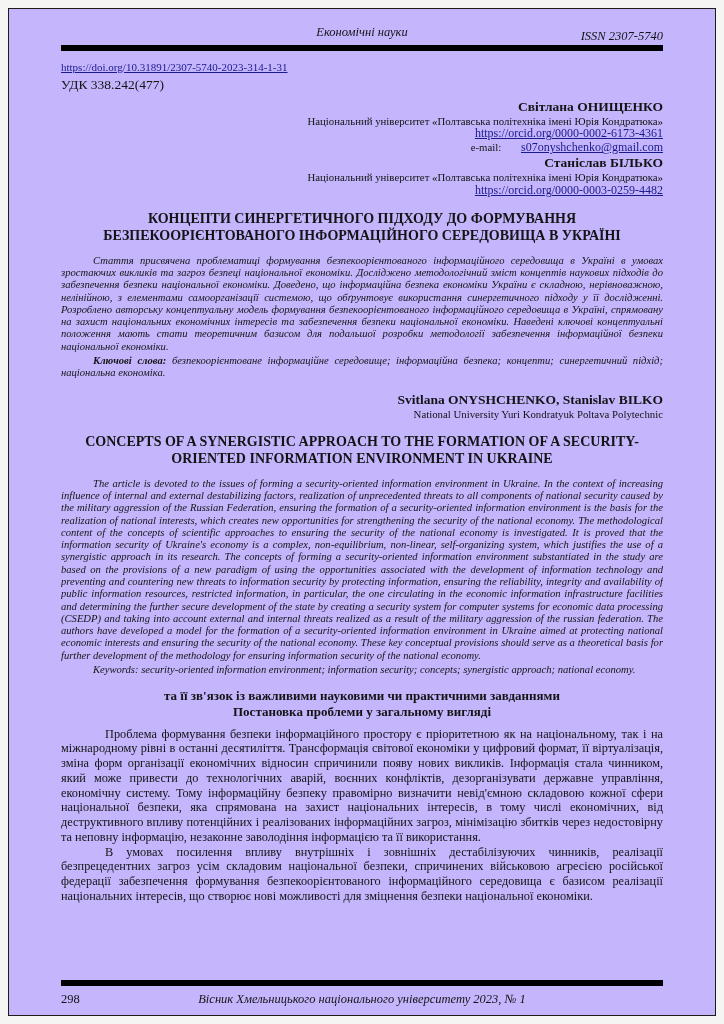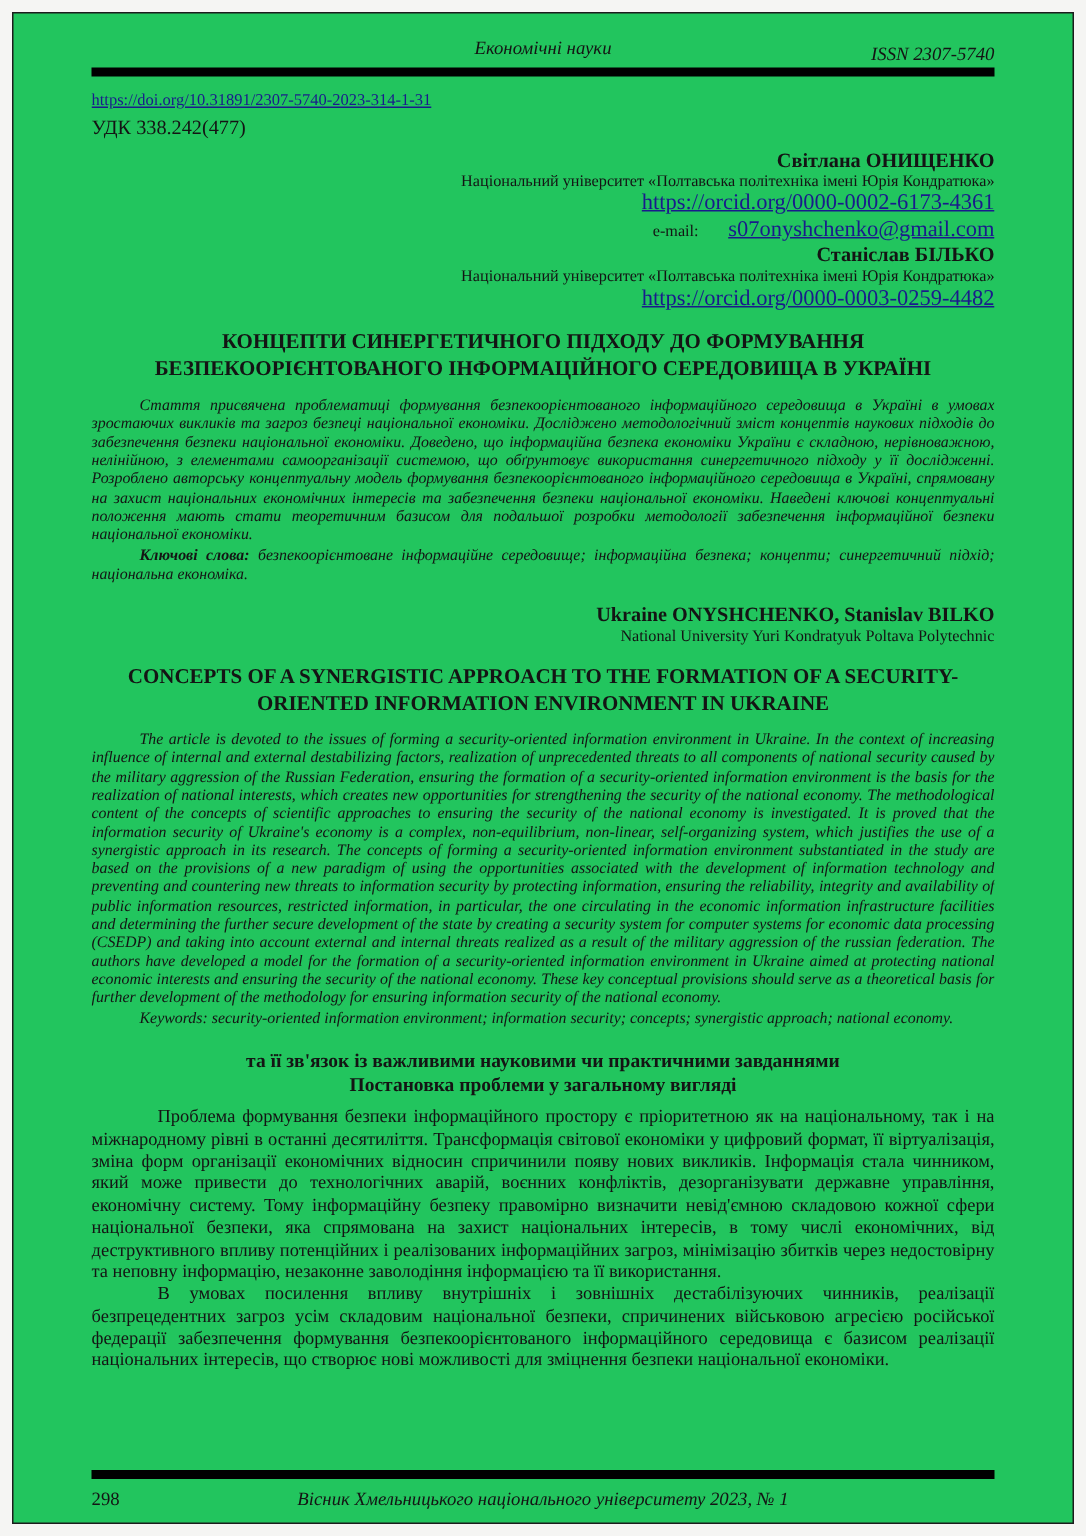--- a/index.html
+++ b/index.html
@@ -2,21 +2,21 @@
 <html lang="uk"><head>
 <meta charset="utf-8">
 <title>Article page</title>
 <style>
   * { margin: 0; padding: 0; box-sizing: border-box; }
   html, body { width: 724px; height: 1024px; background: #f5f5f3; }
   body { font-family: "Liberation Serif", "DejaVu Serif", serif; color: #141414; position: relative; }
 
   .page {
     position: absolute; inset: 8px;
-    background: #22c55e;
+    background: #c4b5fd;
     border: 1.6px solid #1c1c1c;
     padding: 16px 52px 8px 52px;
     display: flex; flex-direction: column;
     overflow: hidden;
   }
   .content { flex: 1 1 auto; overflow: hidden; }
 
   
   .rh-row { position: relative; text-align: center; font-style: italic; font-size: 12.5px; line-height: 1.25; }
   .rh-issn { position: absolute; right: 0; top: 4px; font-style: italic; }
@@ -25,21 +25,21 @@
   
   a.link { color: #1a1a8c; text-decoration: underline; cursor: pointer; }
 
   .doi { font-size: 11px; margin: 10px 0 4px 0; }
   .udk { font-size: 13.5px; margin: 2px 0 6px 0; }
 
   
   .authors-ua { text-align: right; margin: 2px 0 4px 0; }
   .author-name { font-size: 13.5px; font-weight: bold; line-height: 1.2; }
   .author-small { font-size: 10.8px; line-height: 1.16; }
-  .author-small a.link { font-size: 15px; padding-left: 17px; }
+  .author-small a.link { font-size: 12px; padding-left: 17px; }
 
   
   .article-title { text-align: center; font-weight: bold; font-size: 14px; line-height: 1.25; margin: 12px 18px 10px 18px; }
 
   
   .abstract { font-style: italic; font-size: 10.6px; line-height: 1.16; text-align: justify; text-indent: 32px; margin: 2px 0; }
   .keywords { font-style: italic; font-size: 10.6px; line-height: 1.16; text-align: justify; text-indent: 32px; margin: 0 0 2px 0; }
   .kw-label-bold { font-weight: bold; }
 
   
@@ -92,21 +92,21 @@
         <div class="author-small"><a class="link">https://orcid.org/0000-0003-0259-4482</a></div>
       </div>
     </section>
 
     <h1 class="article-title">КОНЦЕПТИ СИНЕРГЕТИЧНОГО ПІДХОДУ ДО ФОРМУВАННЯ БЕЗПЕКООРІЄНТОВАНОГО ІНФОРМАЦІЙНОГО СЕРЕДОВИЩА В УКРАЇНІ</h1>
 
     <p class="abstract">Стаття присвячена проблематиці формування безпекоорієнтованого інформаційного середовища в Україні в умовах зростаючих викликів та загроз безпеці національної економіки. Досліджено методологічний зміст концептів наукових підходів до забезпечення безпеки національної економіки. Доведено, що інформаційна безпека економіки України є складною, нерівноважною, нелінійною, з елементами самоорганізації системою, що обґрунтовує використання синергетичного підходу у її дослідженні. Розроблено авторську концептуальну модель формування безпекоорієнтованого інформаційного середовища в Україні, спрямовану на захист національних економічних інтересів та забезпечення безпеки національної економіки. Наведені ключові концептуальні положення мають стати теоретичним базисом для подальшої розробки методології забезпечення інформаційної безпеки національної економіки.</p>
     <p class="keywords"><span class="kw-label-bold">Ключові слова:</span><span> безпекоорієнтоване інформаційне середовище; інформаційна безпека; концепти; синергетичний підхід; національна економіка.</span></p>
 
     <section class="authors-en">
-      <div class="names">Ukraine ONYSHCHENKO, Stanislav BILKO</div>
+      <div class="names">Svitlana ONYSHCHENKO, Stanislav BILKO</div>
       <div class="affil">National University Yuri Kondratyuk Poltava Polytechnic</div>
     </section>
 
     <h2 class="article-title">CONCEPTS OF A SYNERGISTIC APPROACH TO THE FORMATION OF A SECURITY-ORIENTED INFORMATION ENVIRONMENT IN UKRAINE</h2>
 
     <p class="abstract">The article is devoted to the issues of forming a security-oriented information environment in Ukraine. In the context of increasing influence of internal and external destabilizing factors, realization of unprecedented threats to all components of national security caused by the military aggression of the Russian Federation, ensuring the formation of a security-oriented information environment is the basis for the realization of national interests, which creates new opportunities for strengthening the security of the national economy. The methodological content of the concepts of scientific approaches to ensuring the security of the national economy is investigated. It is proved that the information security of Ukraine's economy is a complex, non-equilibrium, non-linear, self-organizing system, which justifies the use of a synergistic approach in its research. The concepts of forming a security-oriented information environment substantiated in the study are based on the provisions of a new paradigm of using the opportunities associated with the development of information technology and preventing and countering new threats to information security by protecting information, ensuring the reliability, integrity and availability of public information resources, restricted information, in particular, the one circulating in the economic information infrastructure facilities and determining the further secure development of the state by creating a security system for computer systems for economic data processing (CSEDP) and taking into account external and internal threats realized as a result of the military aggression of the russian federation. The authors have developed a model for the formation of a security-oriented information environment in Ukraine aimed at protecting national economic interests and ensuring the security of the national economy. These key conceptual provisions should serve as a theoretical basis for further development of the methodology for ensuring information security of the national economy.</p>
     <p class="keywords"><span>Keywords:</span><span> security-oriented information environment; information security; concepts; synergistic approach; national economy.</span></p>
 
     <div class="section-heading">
       <div>та її зв'язок із важливими науковими чи практичними завданнями</div>

